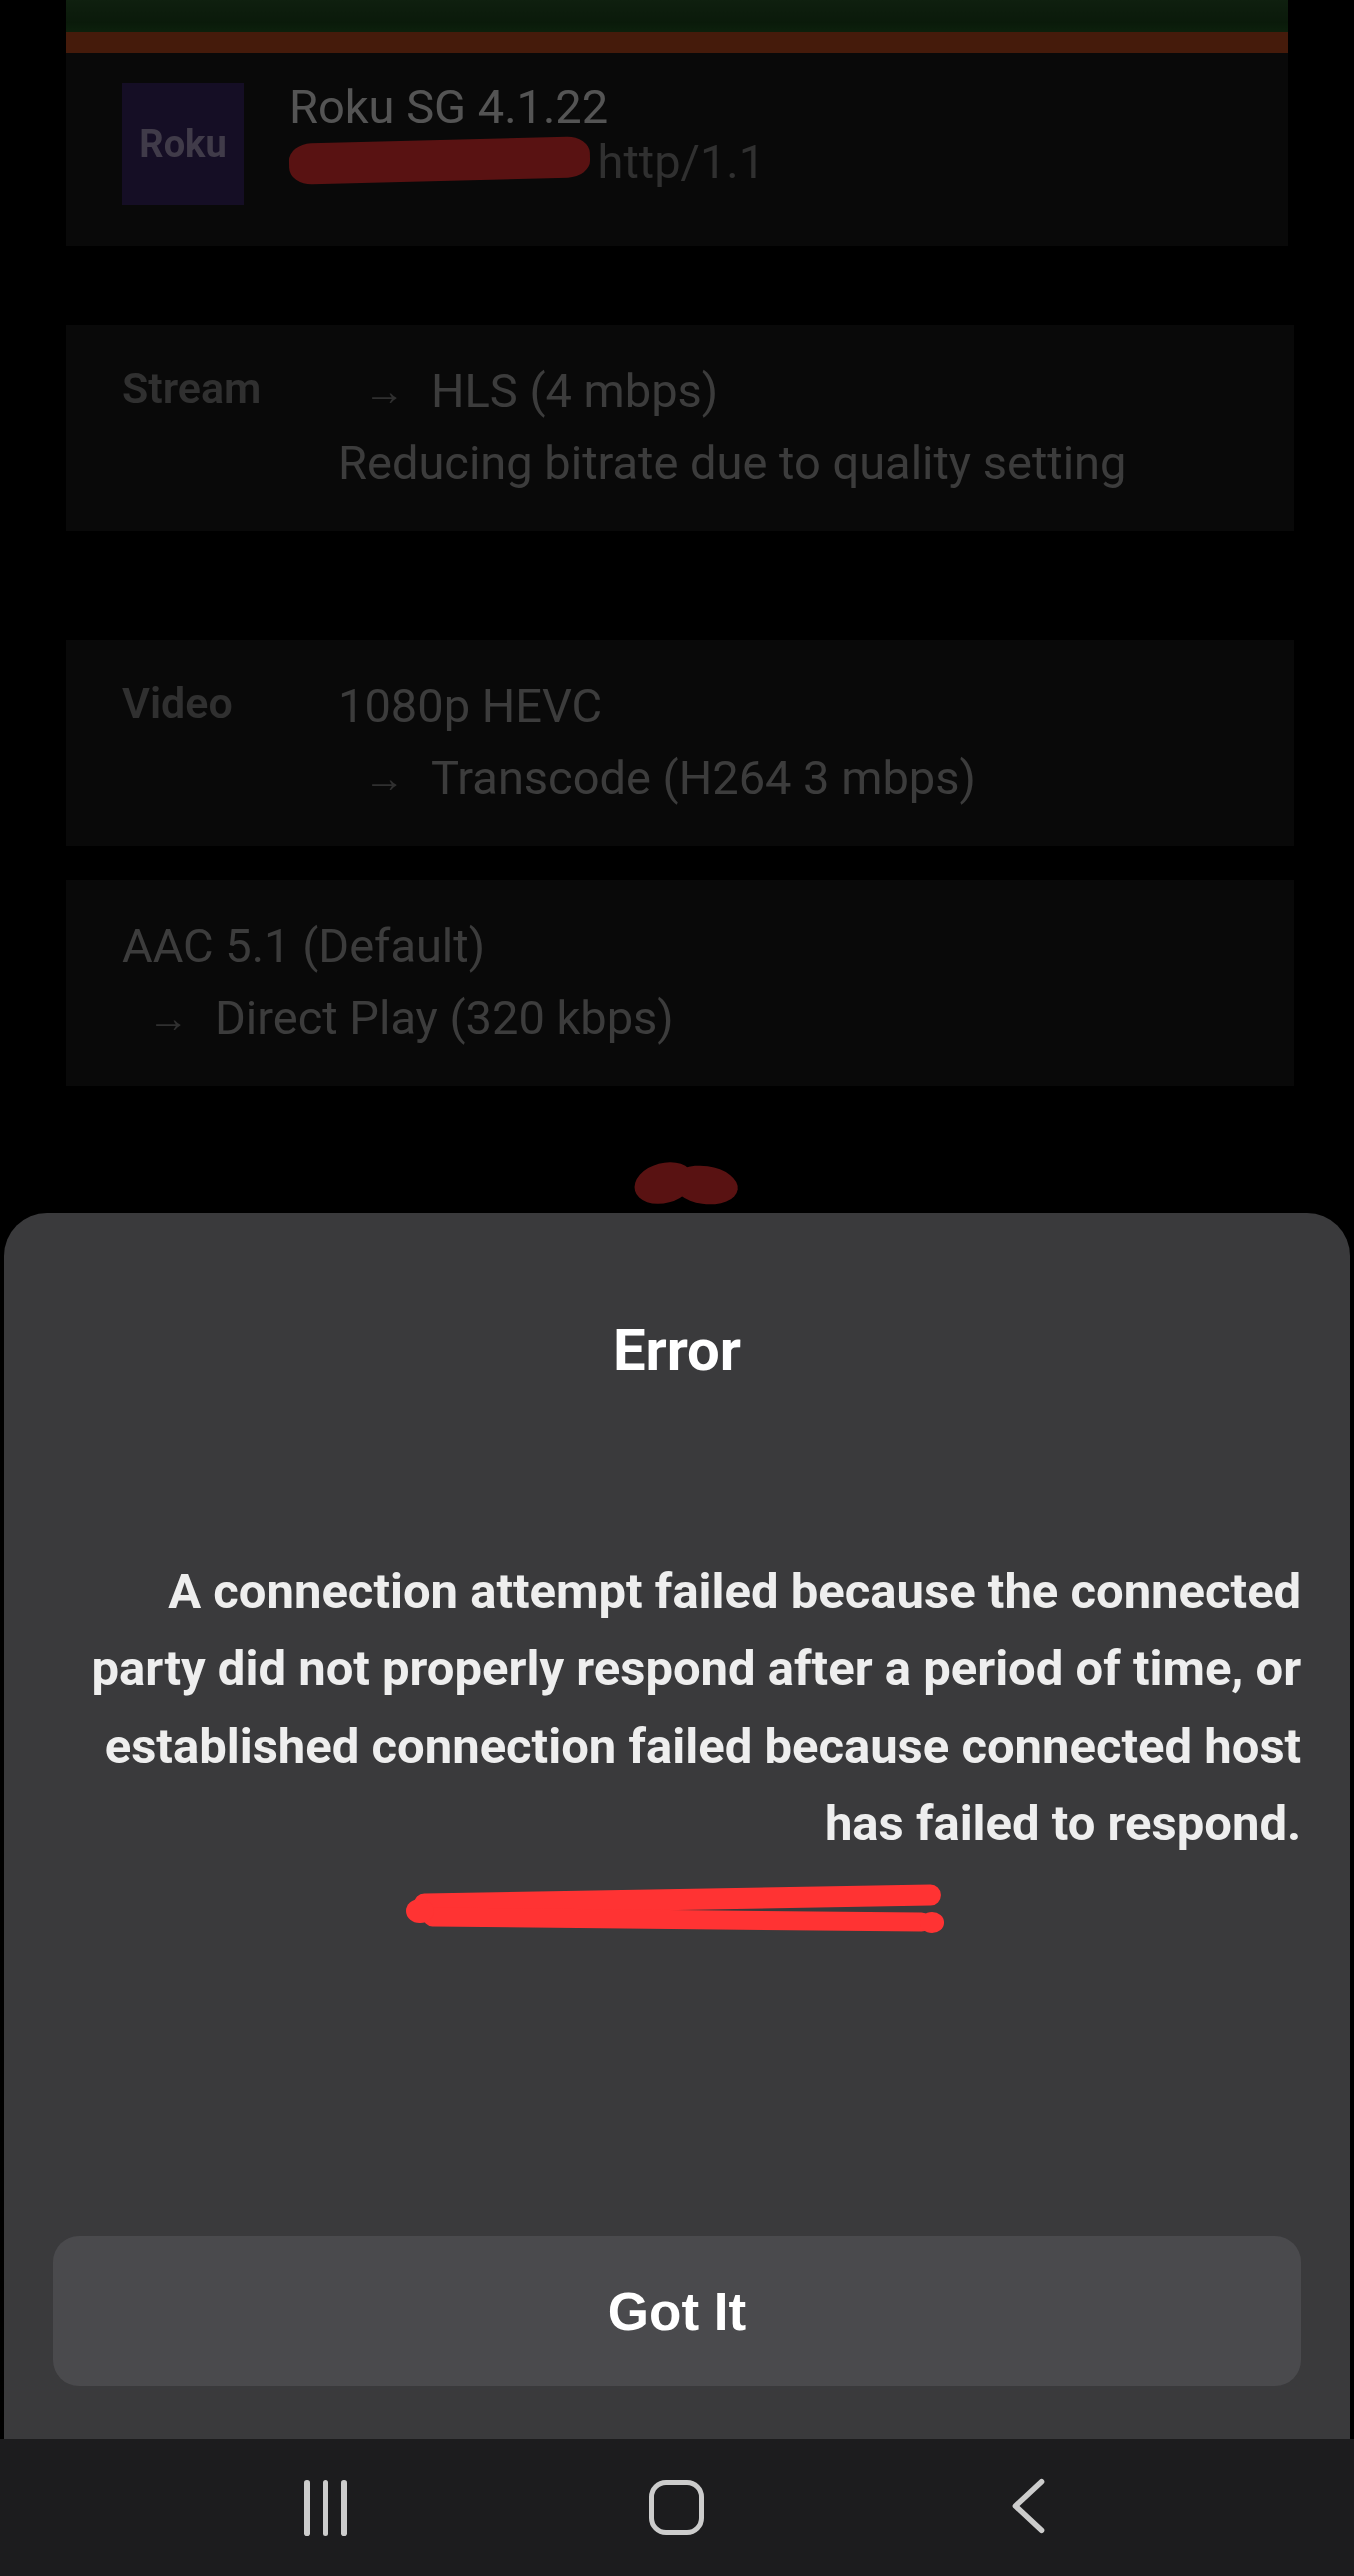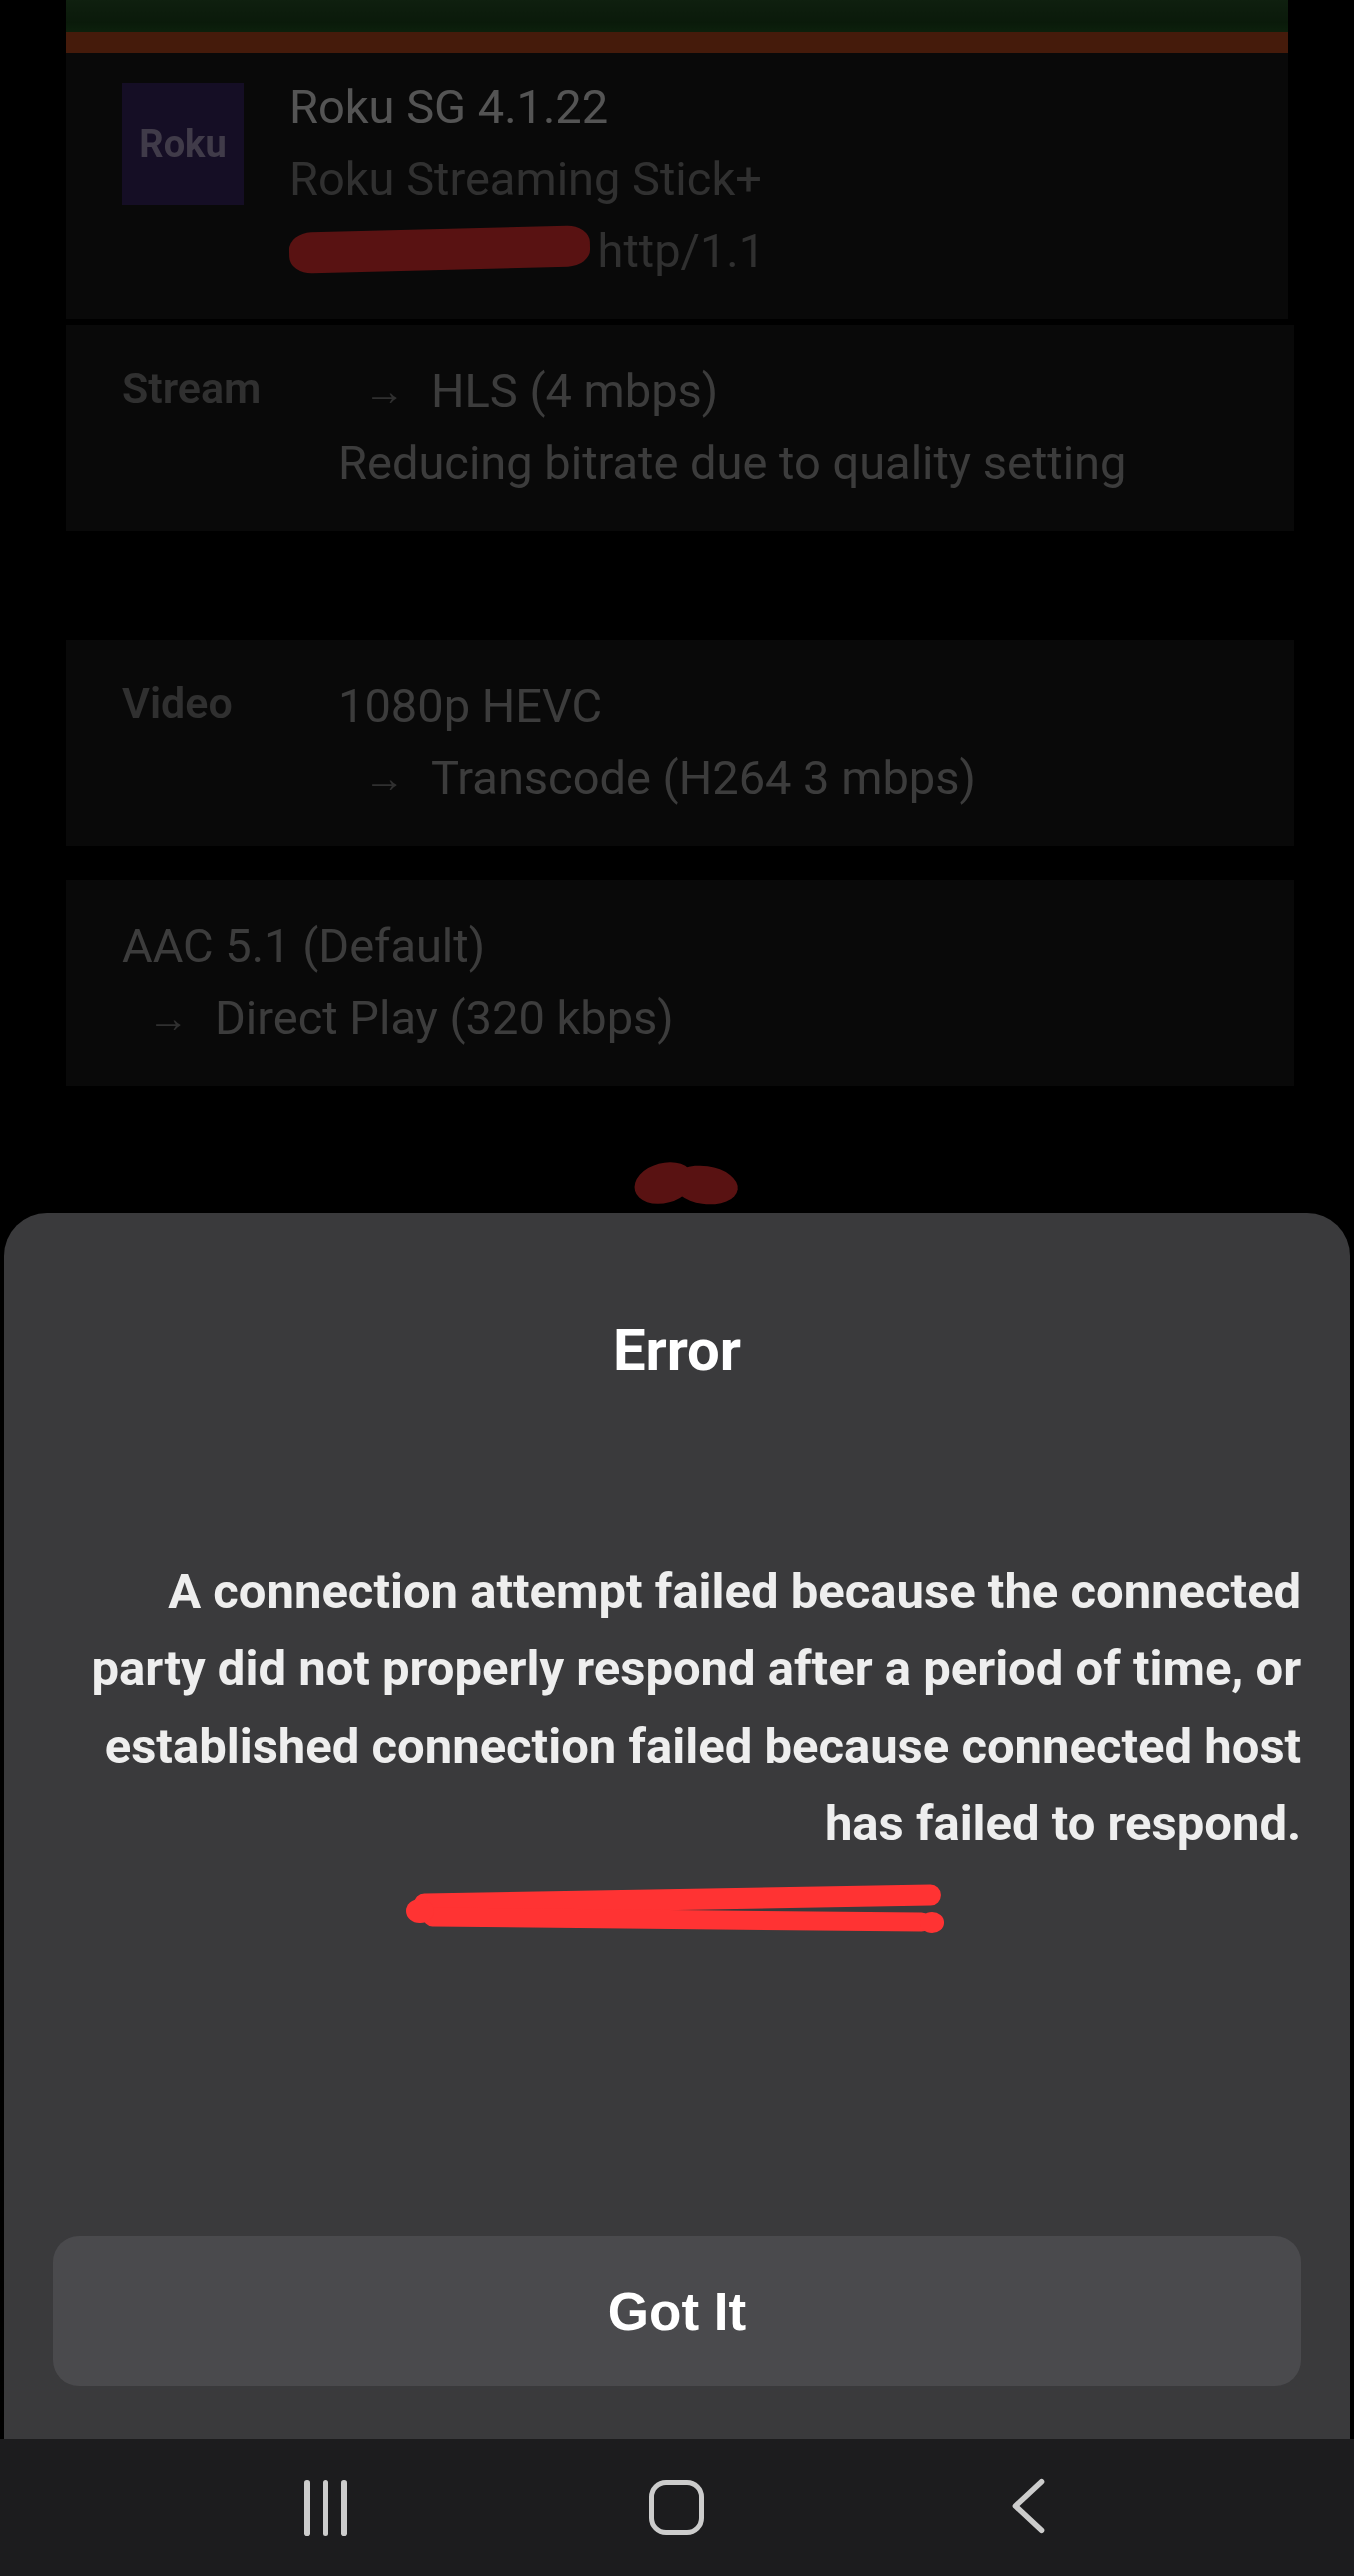--- a/index.html
+++ b/index.html
@@ -66,21 +66,20 @@
     }
     .roku-logo-text {
       color: #b8a8d0;
       font-size: 38px;
       font-weight: 700;
       letter-spacing: 0;
     }
     .device-info {
       display: flex;
       flex-direction: column;
-      gap: 17px;
     }
     .device-title {
       color: #f0f0f0;
       font-size: 47px;
       font-weight: 400;
     }
     .device-model {
       color: #888888;
       font-size: 47px;
       font-weight: 400;
@@ -281,21 +280,20 @@
   <div class="content-bg">
     <div class="top-bar-green"></div>
     <div class="top-bar-orange"></div>
 
     <div class="device-section">
       <div class="roku-logo">
         <span class="roku-logo-text">Roku</span>
       </div>
       <div class="device-info">
         <div class="device-title">Roku SG 4.1.22</div>
-        <div class="device-model">Roku Streaming Stick+</div>
         <div class="device-proto-line">
           <div class="redact-1"></div>
           <span class="device-proto">http/1.1</span>
         </div>
       </div>
     </div>
 
     <div class="info-block stream">
       <div class="info-label">Stream</div>
       <div class="info-values">

